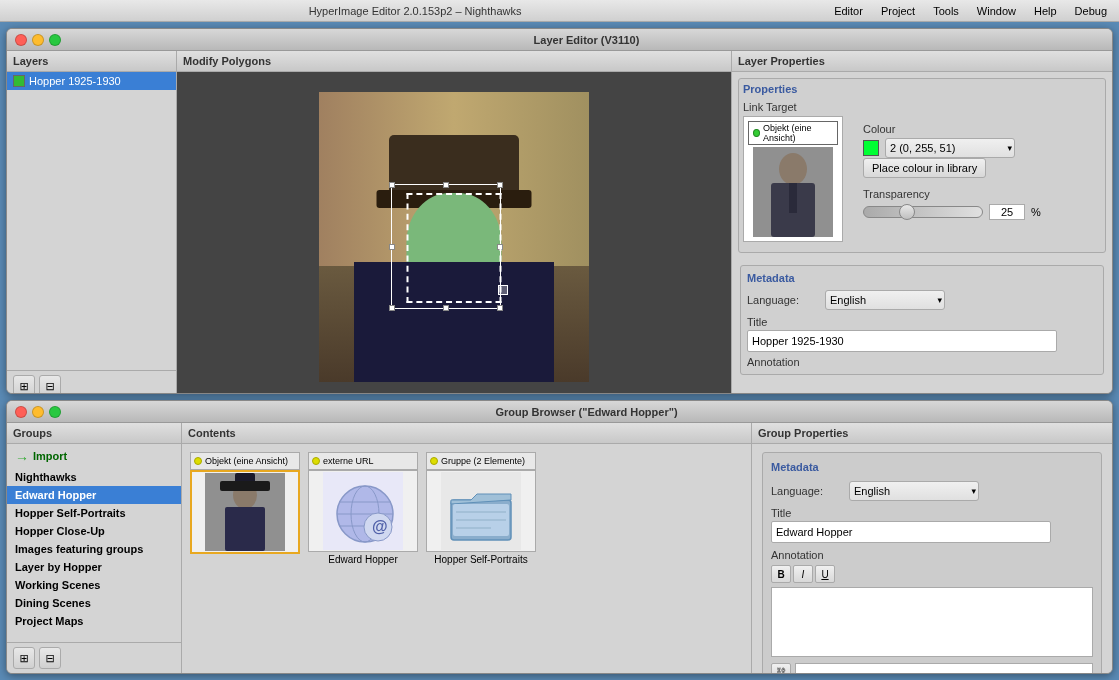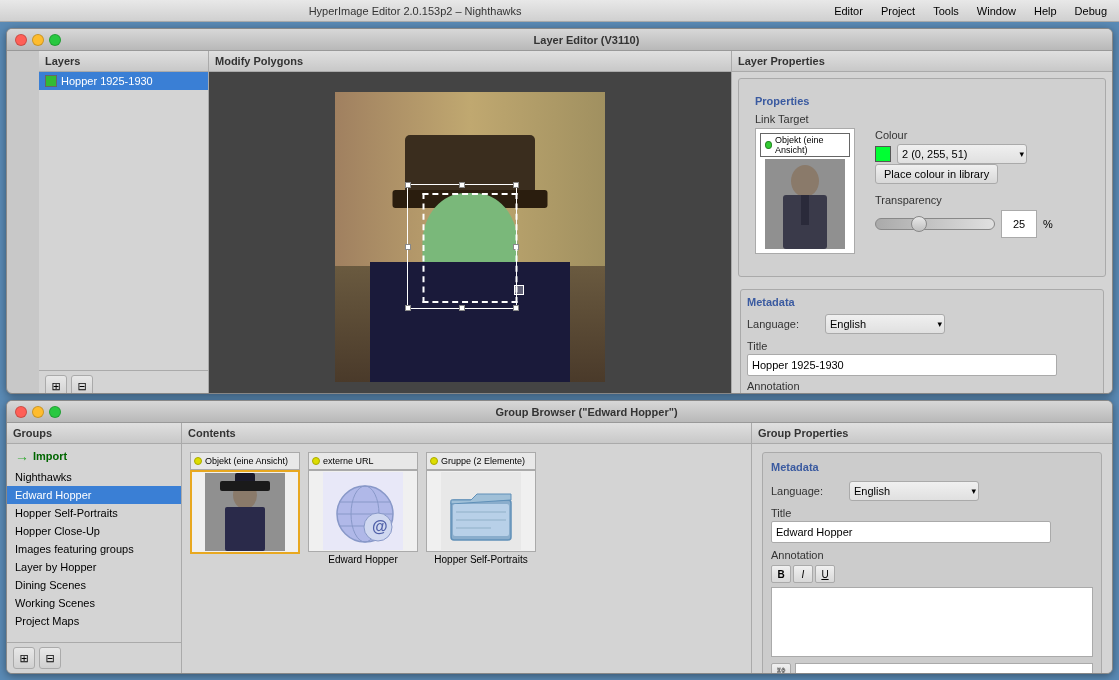--- a/index.html
+++ b/index.html
@@ -103,21 +103,20 @@
       padding: 4px 6px;
       border-bottom: 1px solid #aaa;
       background: linear-gradient(to bottom, #e0e0e0, #c8c8c8);
     }
 
     
     .layers-panel {
       width: 170px;
       display: flex;
       flex-direction: column;
-      margin-left: 32px;
     }
     .layer-item {
       display: flex;
       align-items: center;
       padding: 3px 6px;
       gap: 4px;
     }
     .layer-item.selected {
       background: #3a7fd5;
       color: white;
@@ -237,21 +236,21 @@
     }
 
     
     .props-panel {
       width: 380px;
       display: flex;
       flex-direction: column;
       background: #d4d4d4;
     }
     .props-section {
-      padding: 16px;
+      padding: 4px;
       border: 1px solid #aaa;
       margin: 6px;
       border-radius: 3px;
       background: #d0d0d0;
     }
     .props-section-title {
       font-size: 11px;
       font-weight: bold;
       color: #3a5aa0;
       margin-bottom: 6px;
@@ -369,21 +368,21 @@
       width: 16px;
       height: 16px;
       background: linear-gradient(to bottom, #e8e8e8, #c0c0c0);
       border: 1px solid #888;
       border-radius: 50%;
       top: -3px;
       left: 30%;
     }
     .number-field {
       width: 36px;
-      height: 28px;
+      height: 16px;
       border: 1px solid #aaa;
       background: white;
       font-size: 11px;
       text-align: center;
       padding: 0 2px;
     }
     .text-input {
       width: 100%;
       height: 22px;
       border: 1px solid #aaa;
@@ -433,20 +432,21 @@
       font-size: 14px;
     }
     .group-list {
       flex: 1;
       overflow-y: auto;
     }
     .group-list-item {
       padding: 3px 8px;
       font-size: 11px;
       cursor: pointer;
+      font-weight: bold;
     }
     .group-list-item.selected {
       background: #3a7fd5;
       color: white;
     }
     .groups-toolbar {
       display: flex;
       gap: 4px;
       padding: 4px 6px;
       border-top: 1px solid #aaa;
@@ -787,22 +787,22 @@
             <span class="import-arrow">→</span>
             <span>Import</span>
           </div>
           <div class="group-list">
             <div class="group-list-item">Nighthawks</div>
             <div class="group-list-item selected">Edward Hopper</div>
             <div class="group-list-item">Hopper Self-Portraits</div>
             <div class="group-list-item">Hopper Close-Up</div>
             <div class="group-list-item">Images featuring groups</div>
             <div class="group-list-item">Layer by Hopper</div>
+            <div class="group-list-item">Working Scenes</div>
             <div class="group-list-item">Dining Scenes</div>
-            <div class="group-list-item">Working Scenes</div>
             <div class="group-list-item">Project Maps</div>
 
           </div>
           <div class="groups-toolbar">
             <div class="icon-btn">
               <span>⊞</span>
             </div>
             <div class="icon-btn">
               <span>⊟</span>
             </div>

